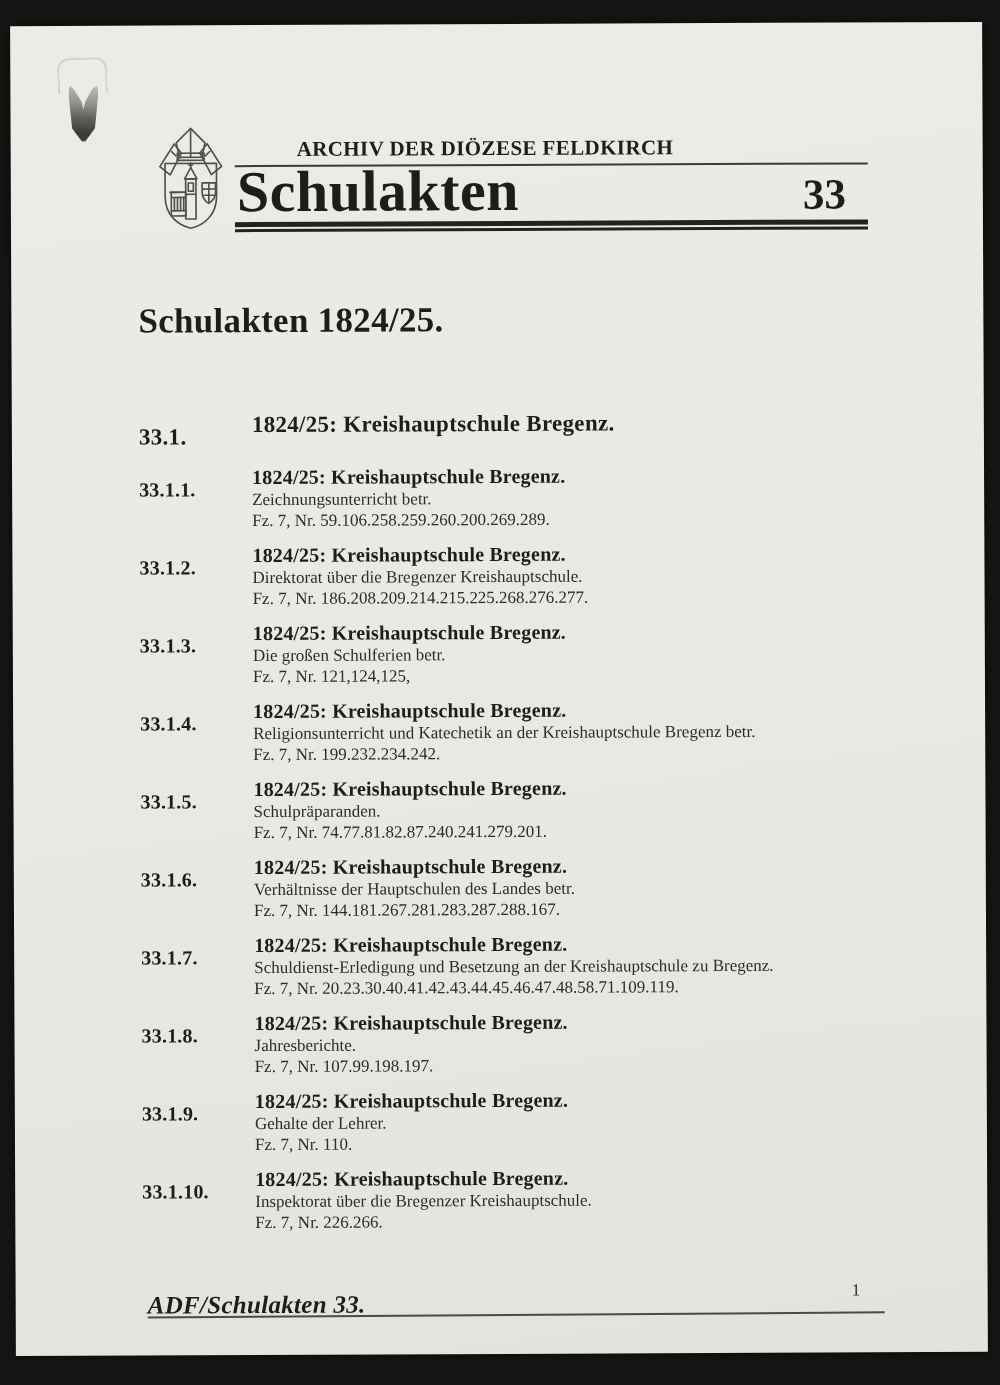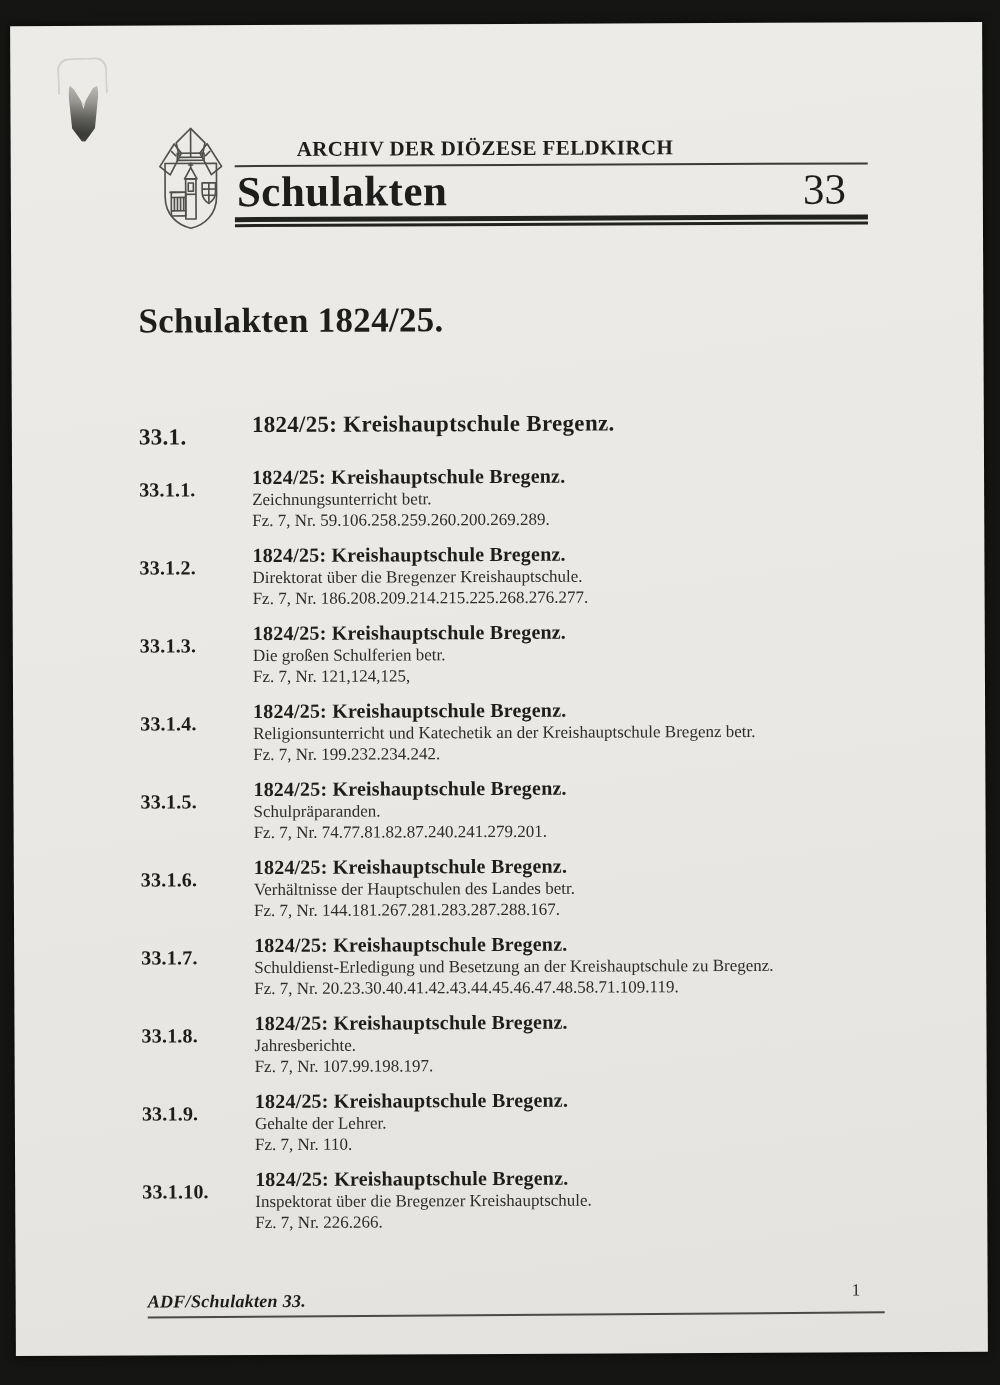--- a/index.html
+++ b/index.html
@@ -67,25 +67,25 @@
   }
   .rule-thin{
     margin-top:3px;
     border-top:2px solid #3a3a37;
   }
   .masthead{
     display:flex; justify-content:space-between; align-items:baseline;
     padding:2px 22px 2px 2px;
   }
   .masthead .section-title{
-    font-size:43px; font-weight:bold; letter-spacing:.5px;
+    font-size:58px; font-weight:bold; letter-spacing:.5px;
     line-height:46px;
   }
   .masthead .section-number{
-    font-size:43px; font-weight:normal; line-height:46px;
+    font-size:43px; font-weight:bold; line-height:46px;
   }
   .rule-double{
     border-top:5px solid var(--rule);
     border-bottom:3px solid var(--rule);
     height:10px;
   }
   
   .doc-title{
     position:absolute; left:127px; top:276px;
     font-size:35px; font-weight:bold; letter-spacing:.3px;
@@ -107,21 +107,21 @@
   .entry.level-2 .entry-id,
   .entry.level-2 .entry-title{font-size:20px; line-height:24px; letter-spacing:.2px;}
   .detail-line{
     font-size:17px; line-height:21px;
     color:var(--ink-soft);
     font-weight:normal;
   }
   
   .footer-label{
     position:absolute; left:132px; top:1266px;
-    font-size:18px; font-weight:bold; font-style:italic;
+    font-size:25px; font-weight:bold; font-style:italic;
     letter-spacing:.3px;
   }
   .footer-rule{
     position:absolute; left:132px; top:1290px;
     width:737px; height:2px;
     background:#4a4a47;
     transform:rotate(-0.15deg);
   }
   .page-number{
     position:absolute; left:836px; top:1258px;

